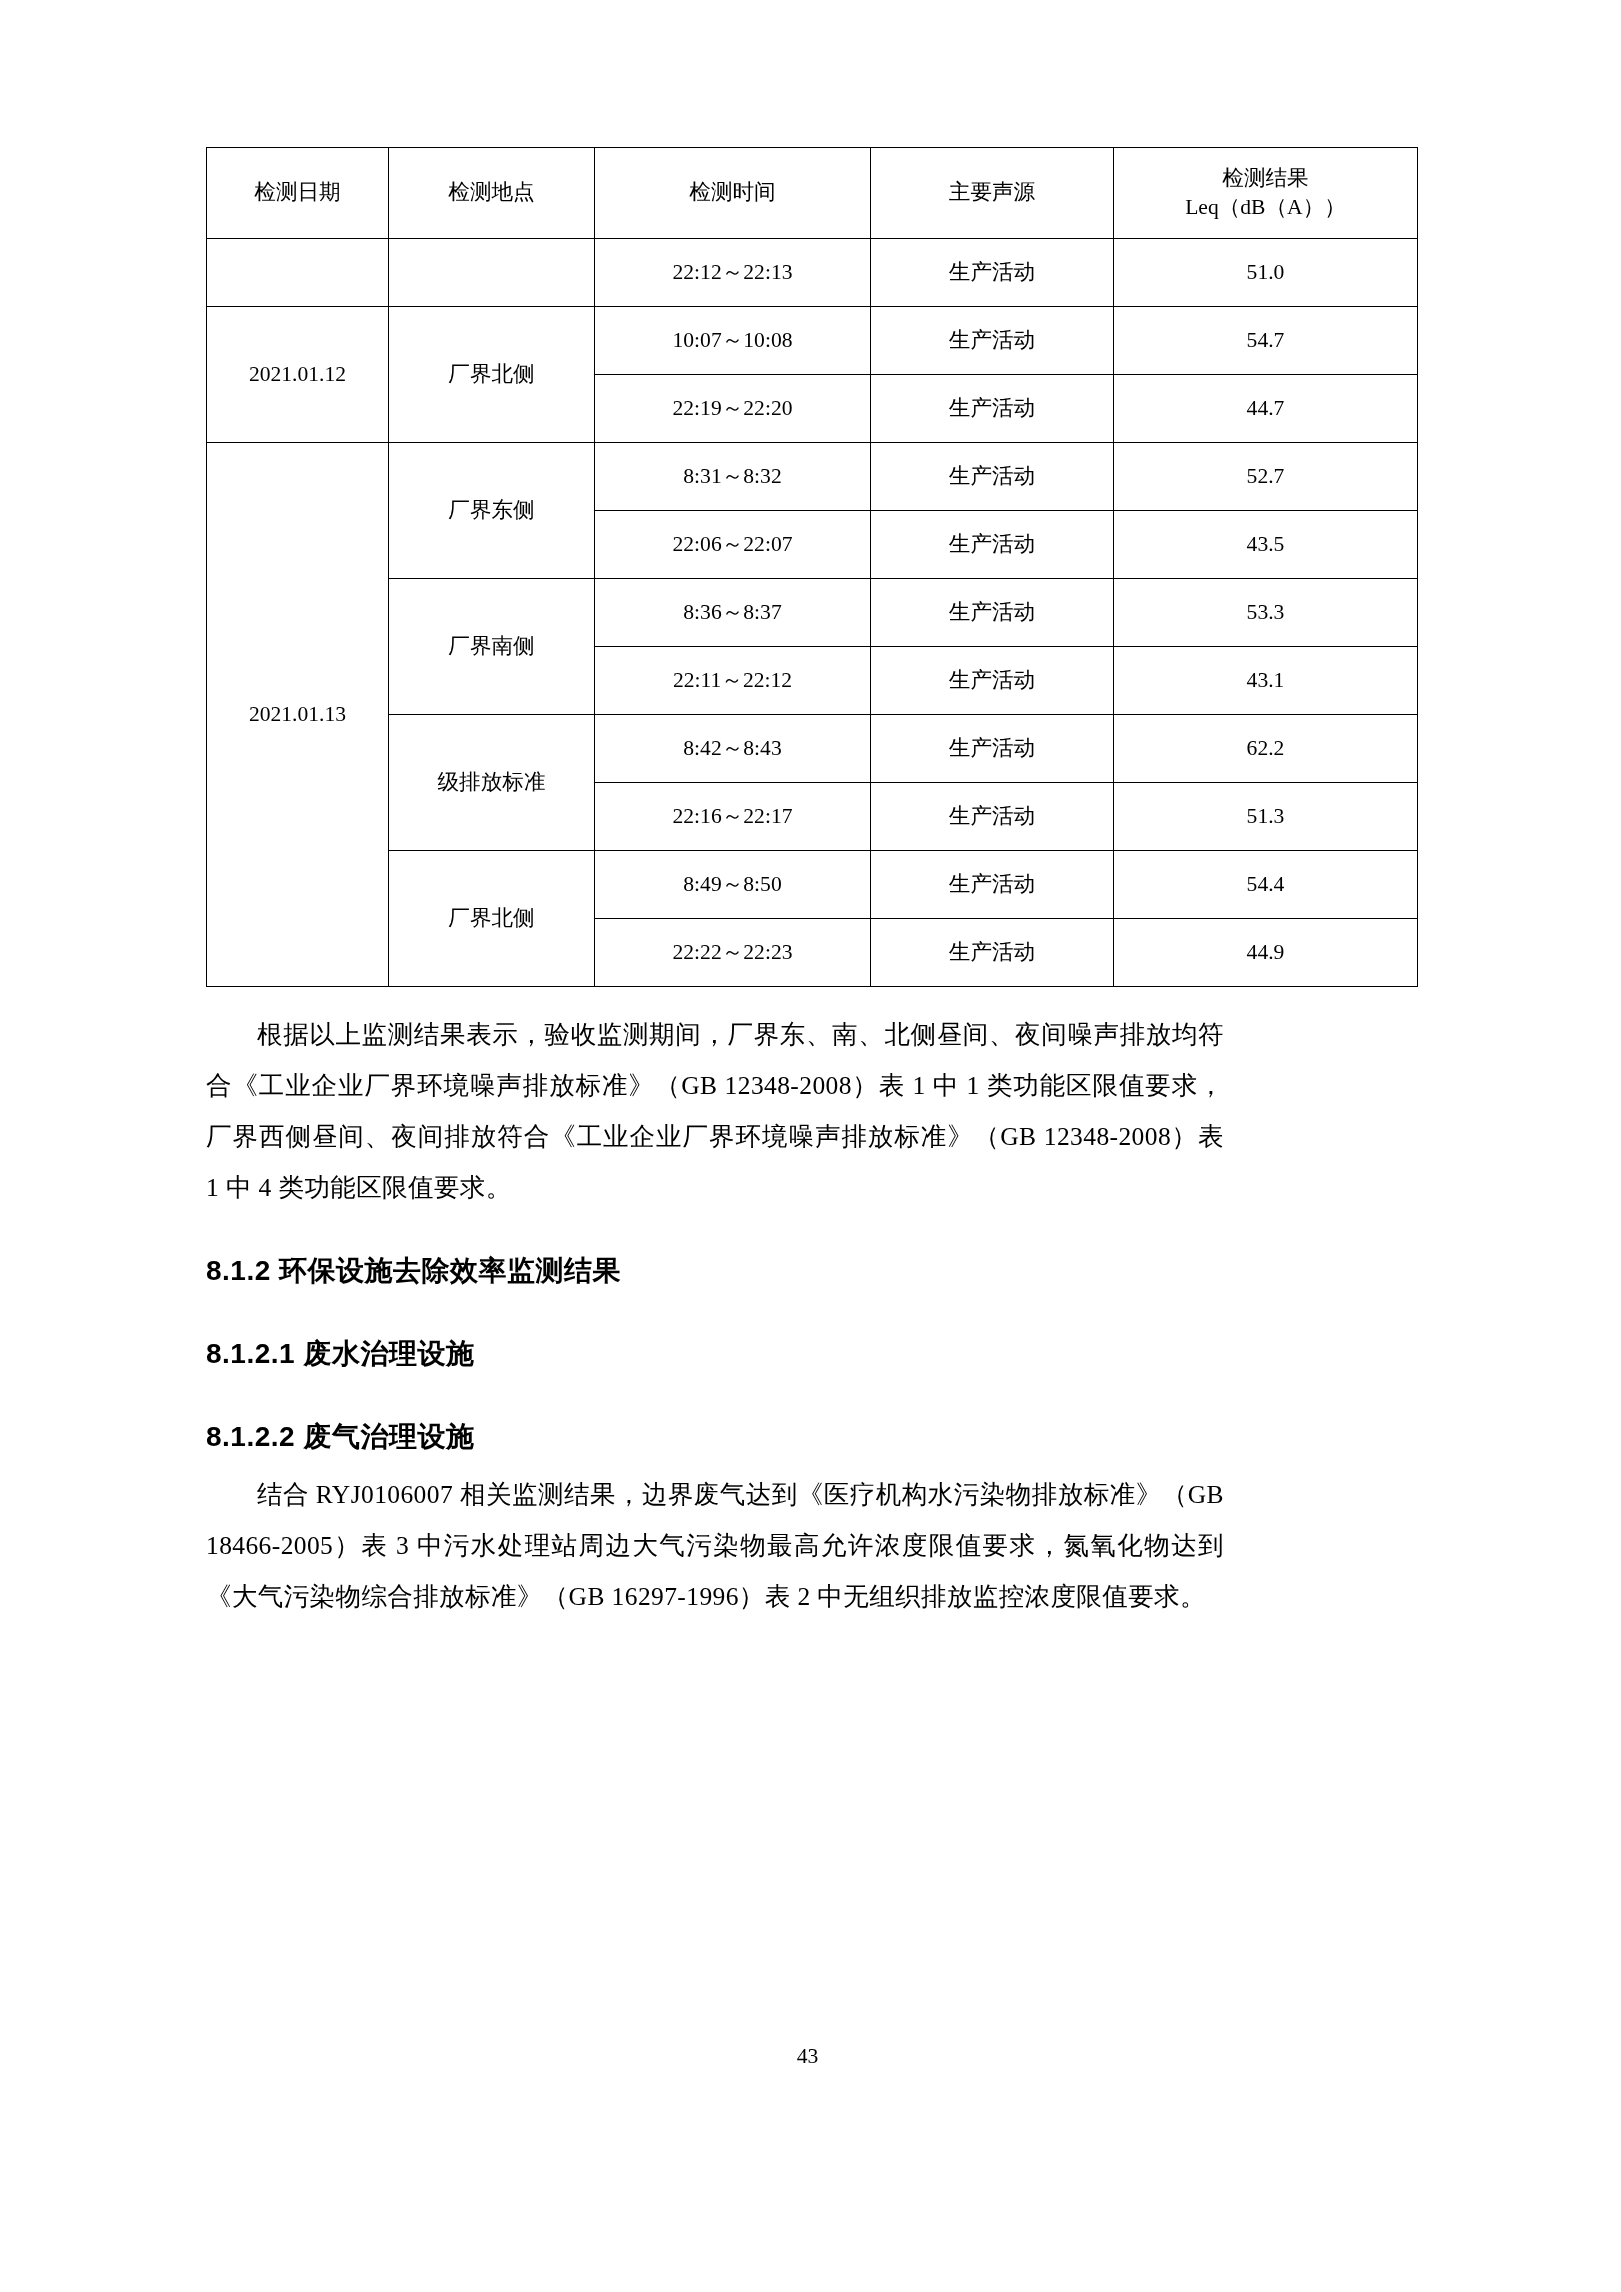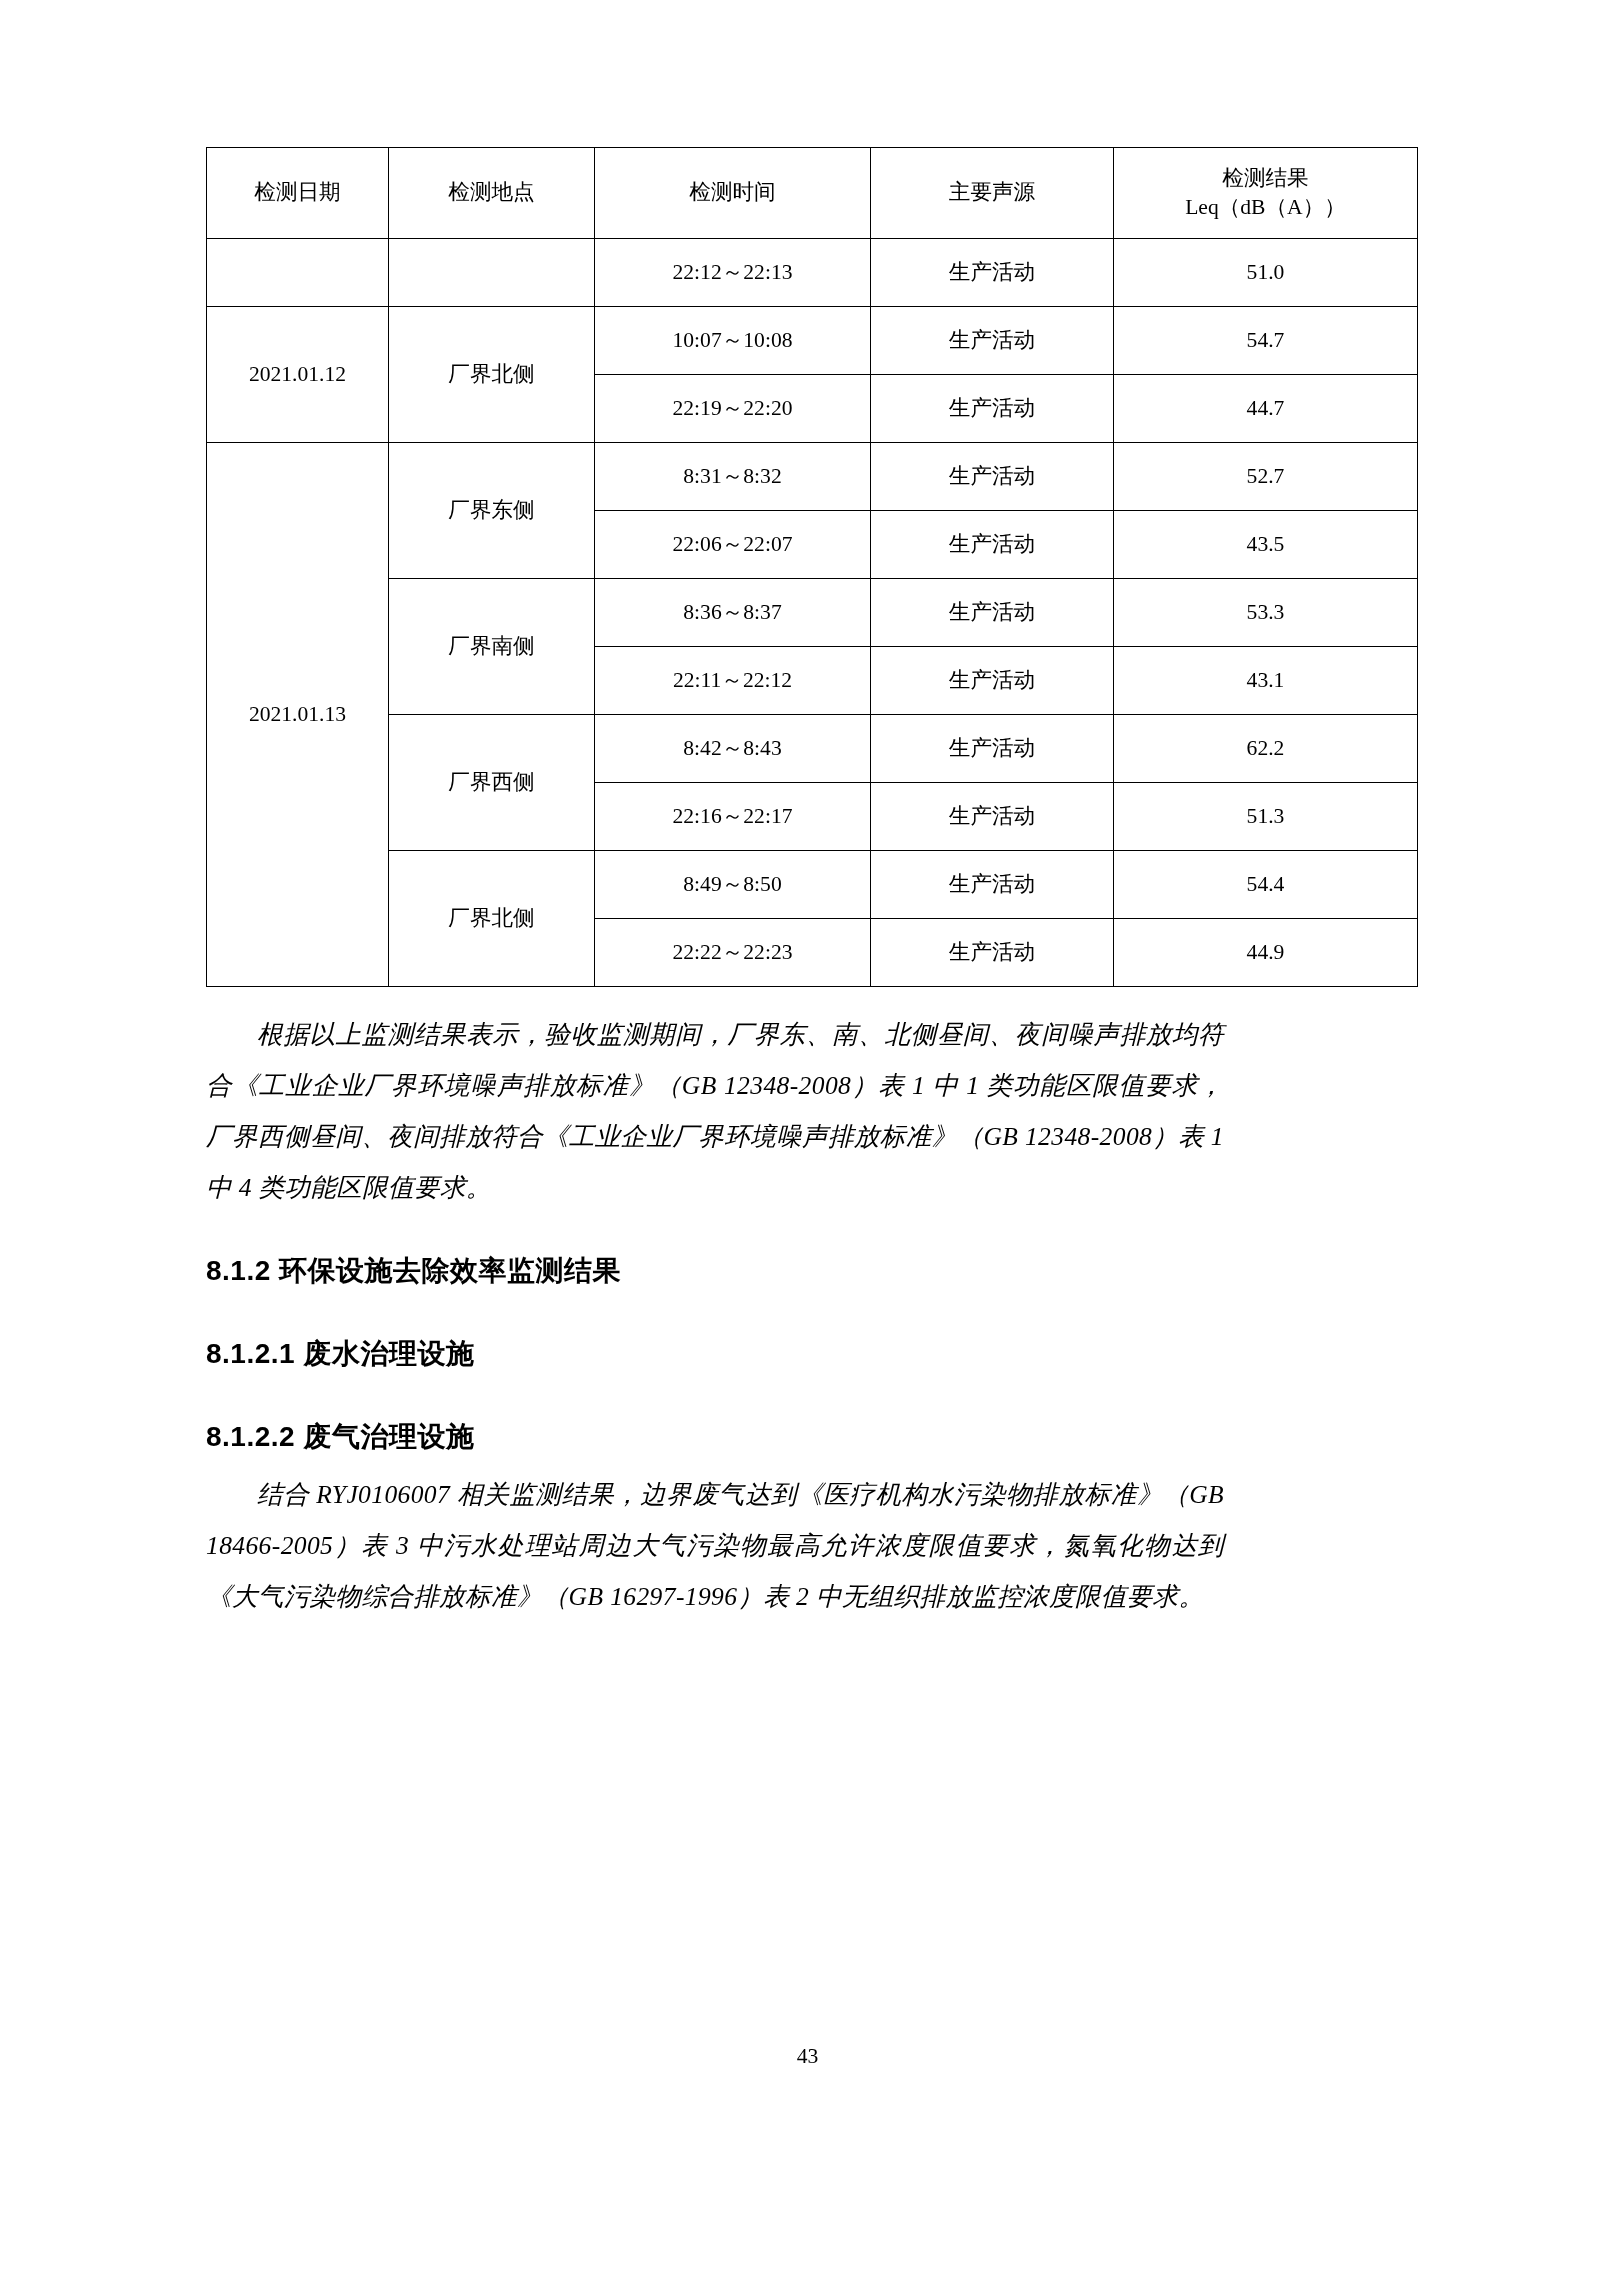--- a/index.html
+++ b/index.html
@@ -55,21 +55,20 @@
     display: block;
   }
 
   p.body-text {
     font-size: 25.5px;
     line-height: 2.0;
     margin: 0;
     text-align: justify;
     text-indent: 2em;
     letter-spacing: 0.4px;
-    font-style: italic;
   }
   .para-block {
     margin-top: 21.6px;
   }
   h3.heading {
     font-size: 28px;
     font-weight: bold;
     font-family: "Liberation Sans", "DejaVu Sans", sans-serif;
     margin: 33px 0 5.9px 0;
     line-height: 1.8;
@@ -149,21 +148,21 @@
         <td>8:36～8:37</td>
         <td>生产活动</td>
         <td>53.3</td>
       </tr>
       <tr>
         <td>22:11～22:12</td>
         <td>生产活动</td>
         <td>43.1</td>
       </tr>
       <tr>
-        <td rowspan="2">厂界西侧</td>
+        <td rowspan="2">级排放标准</td>
         <td>8:42～8:43</td>
         <td>生产活动</td>
         <td>62.2</td>
       </tr>
       <tr>
         <td>22:16～22:17</td>
         <td>生产活动</td>
         <td>51.3</td>
       </tr>
       <tr>

